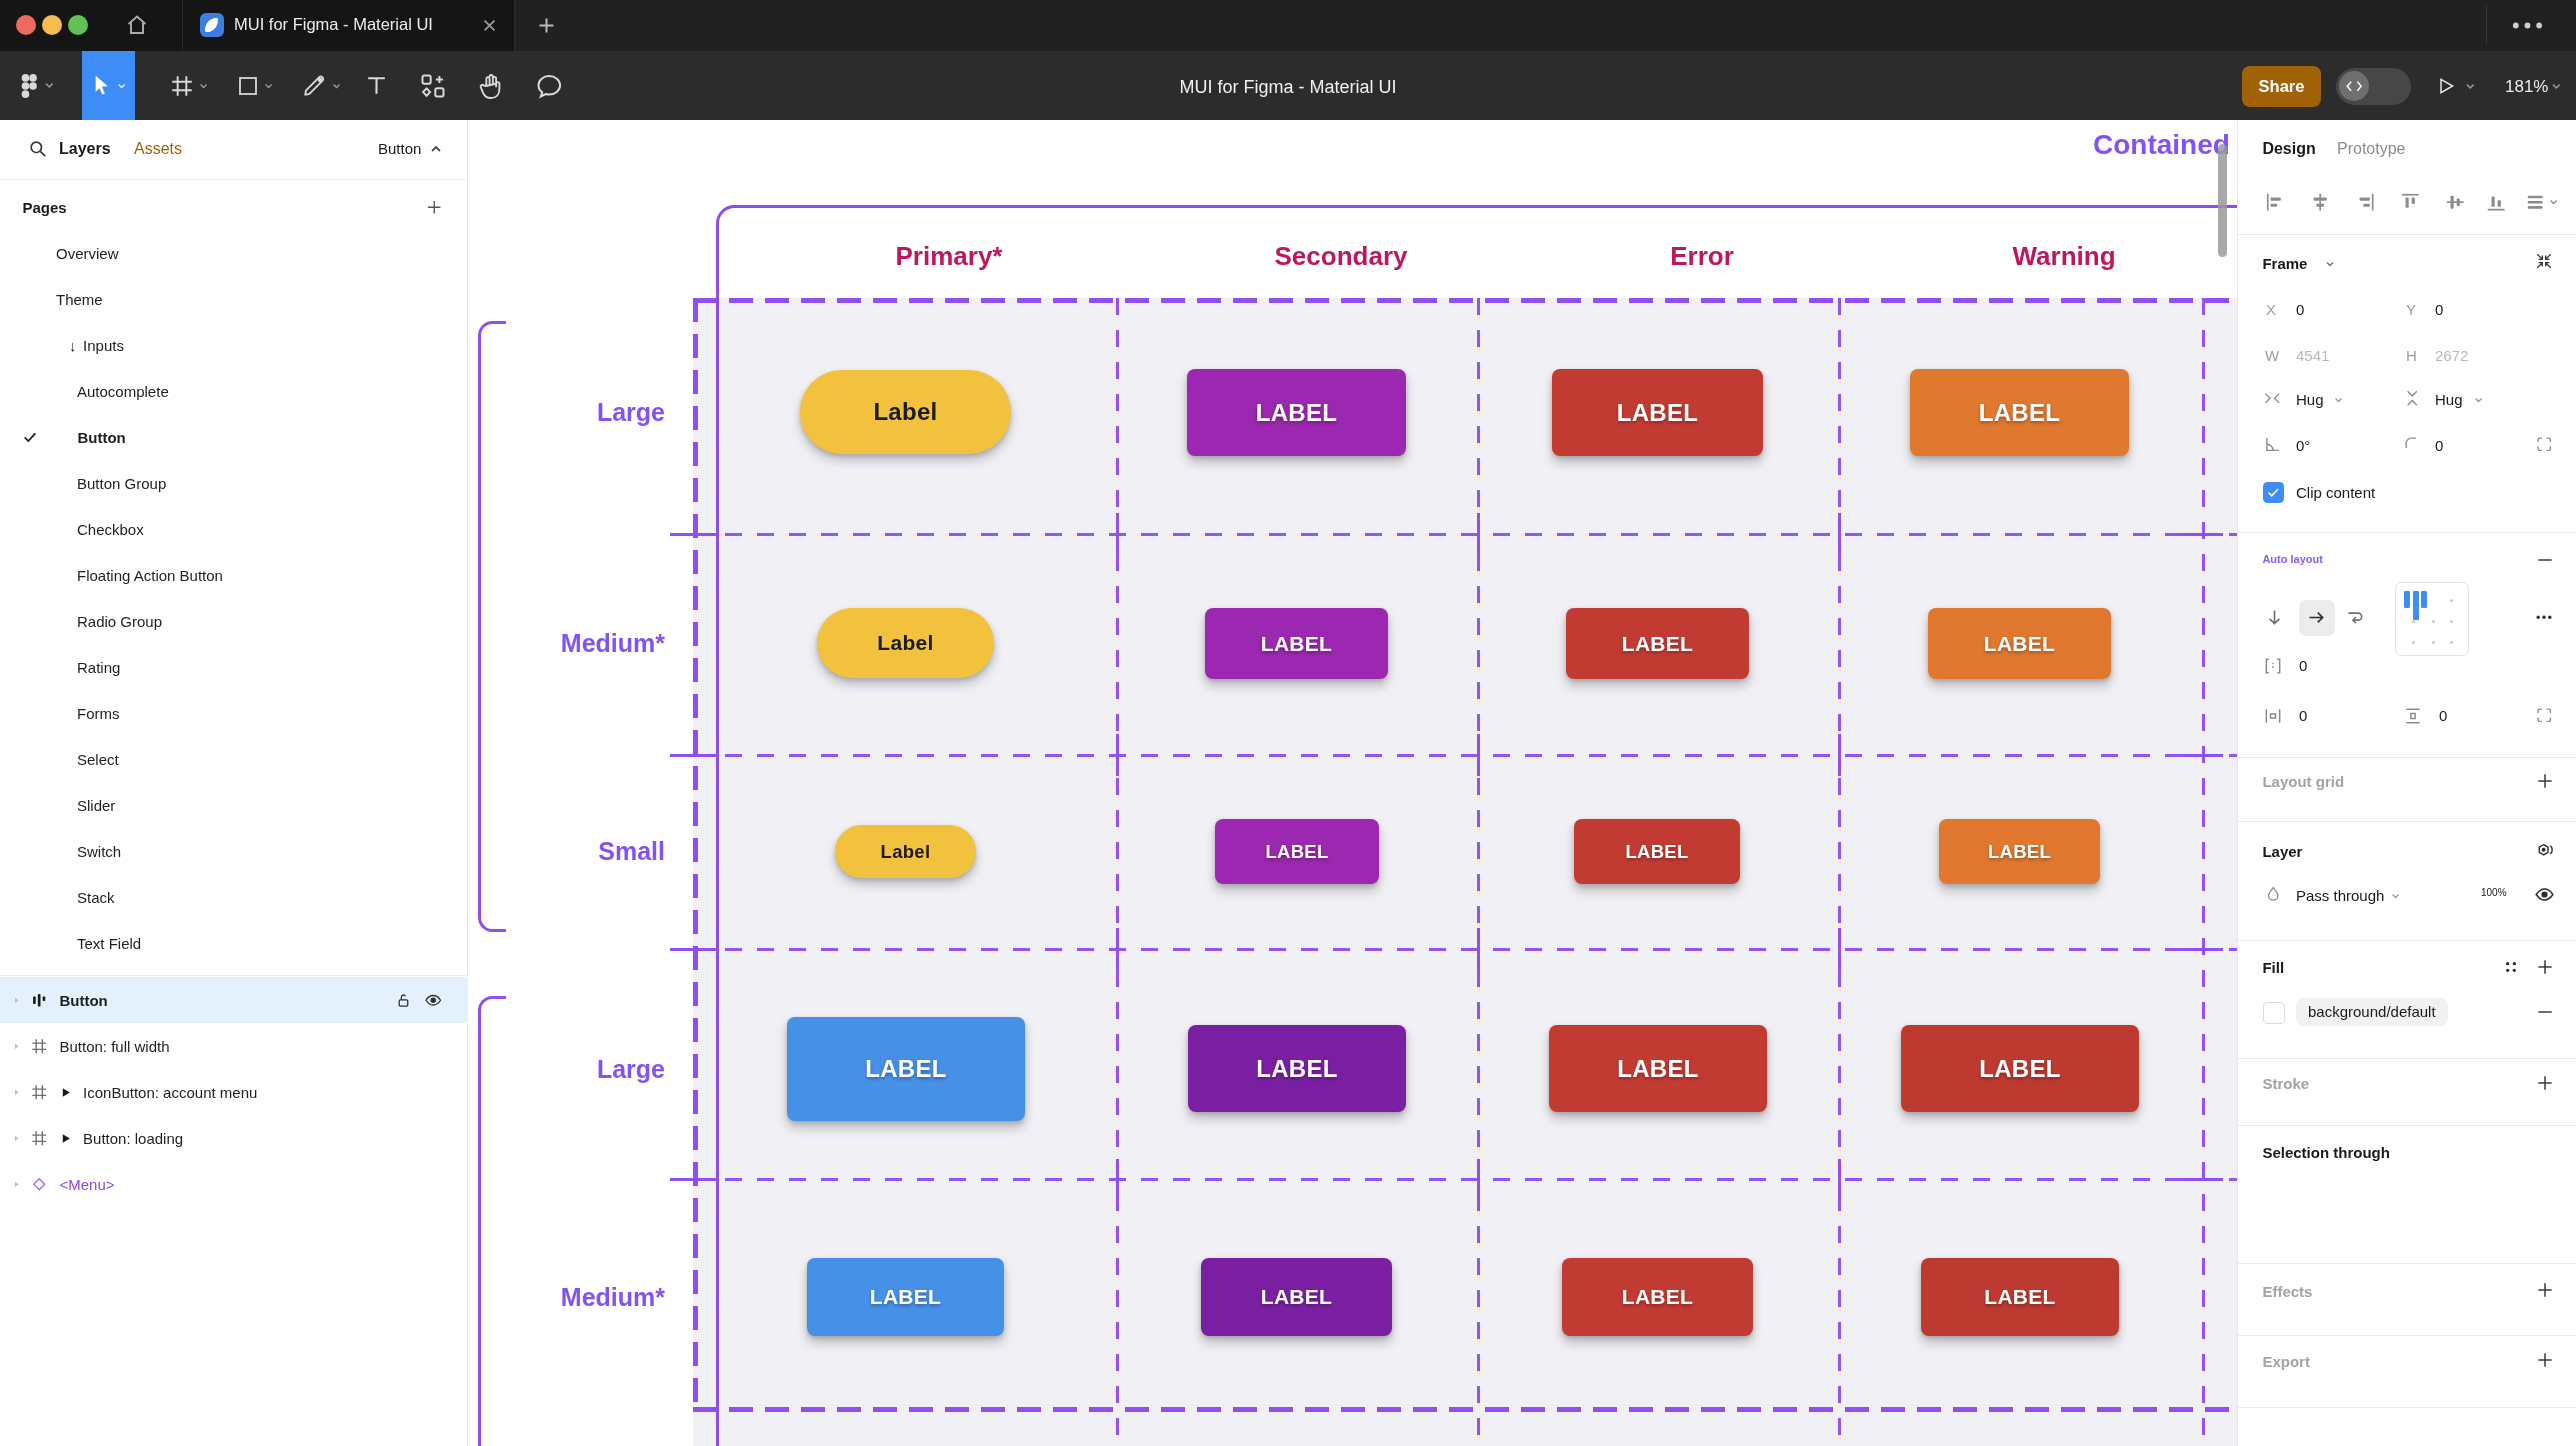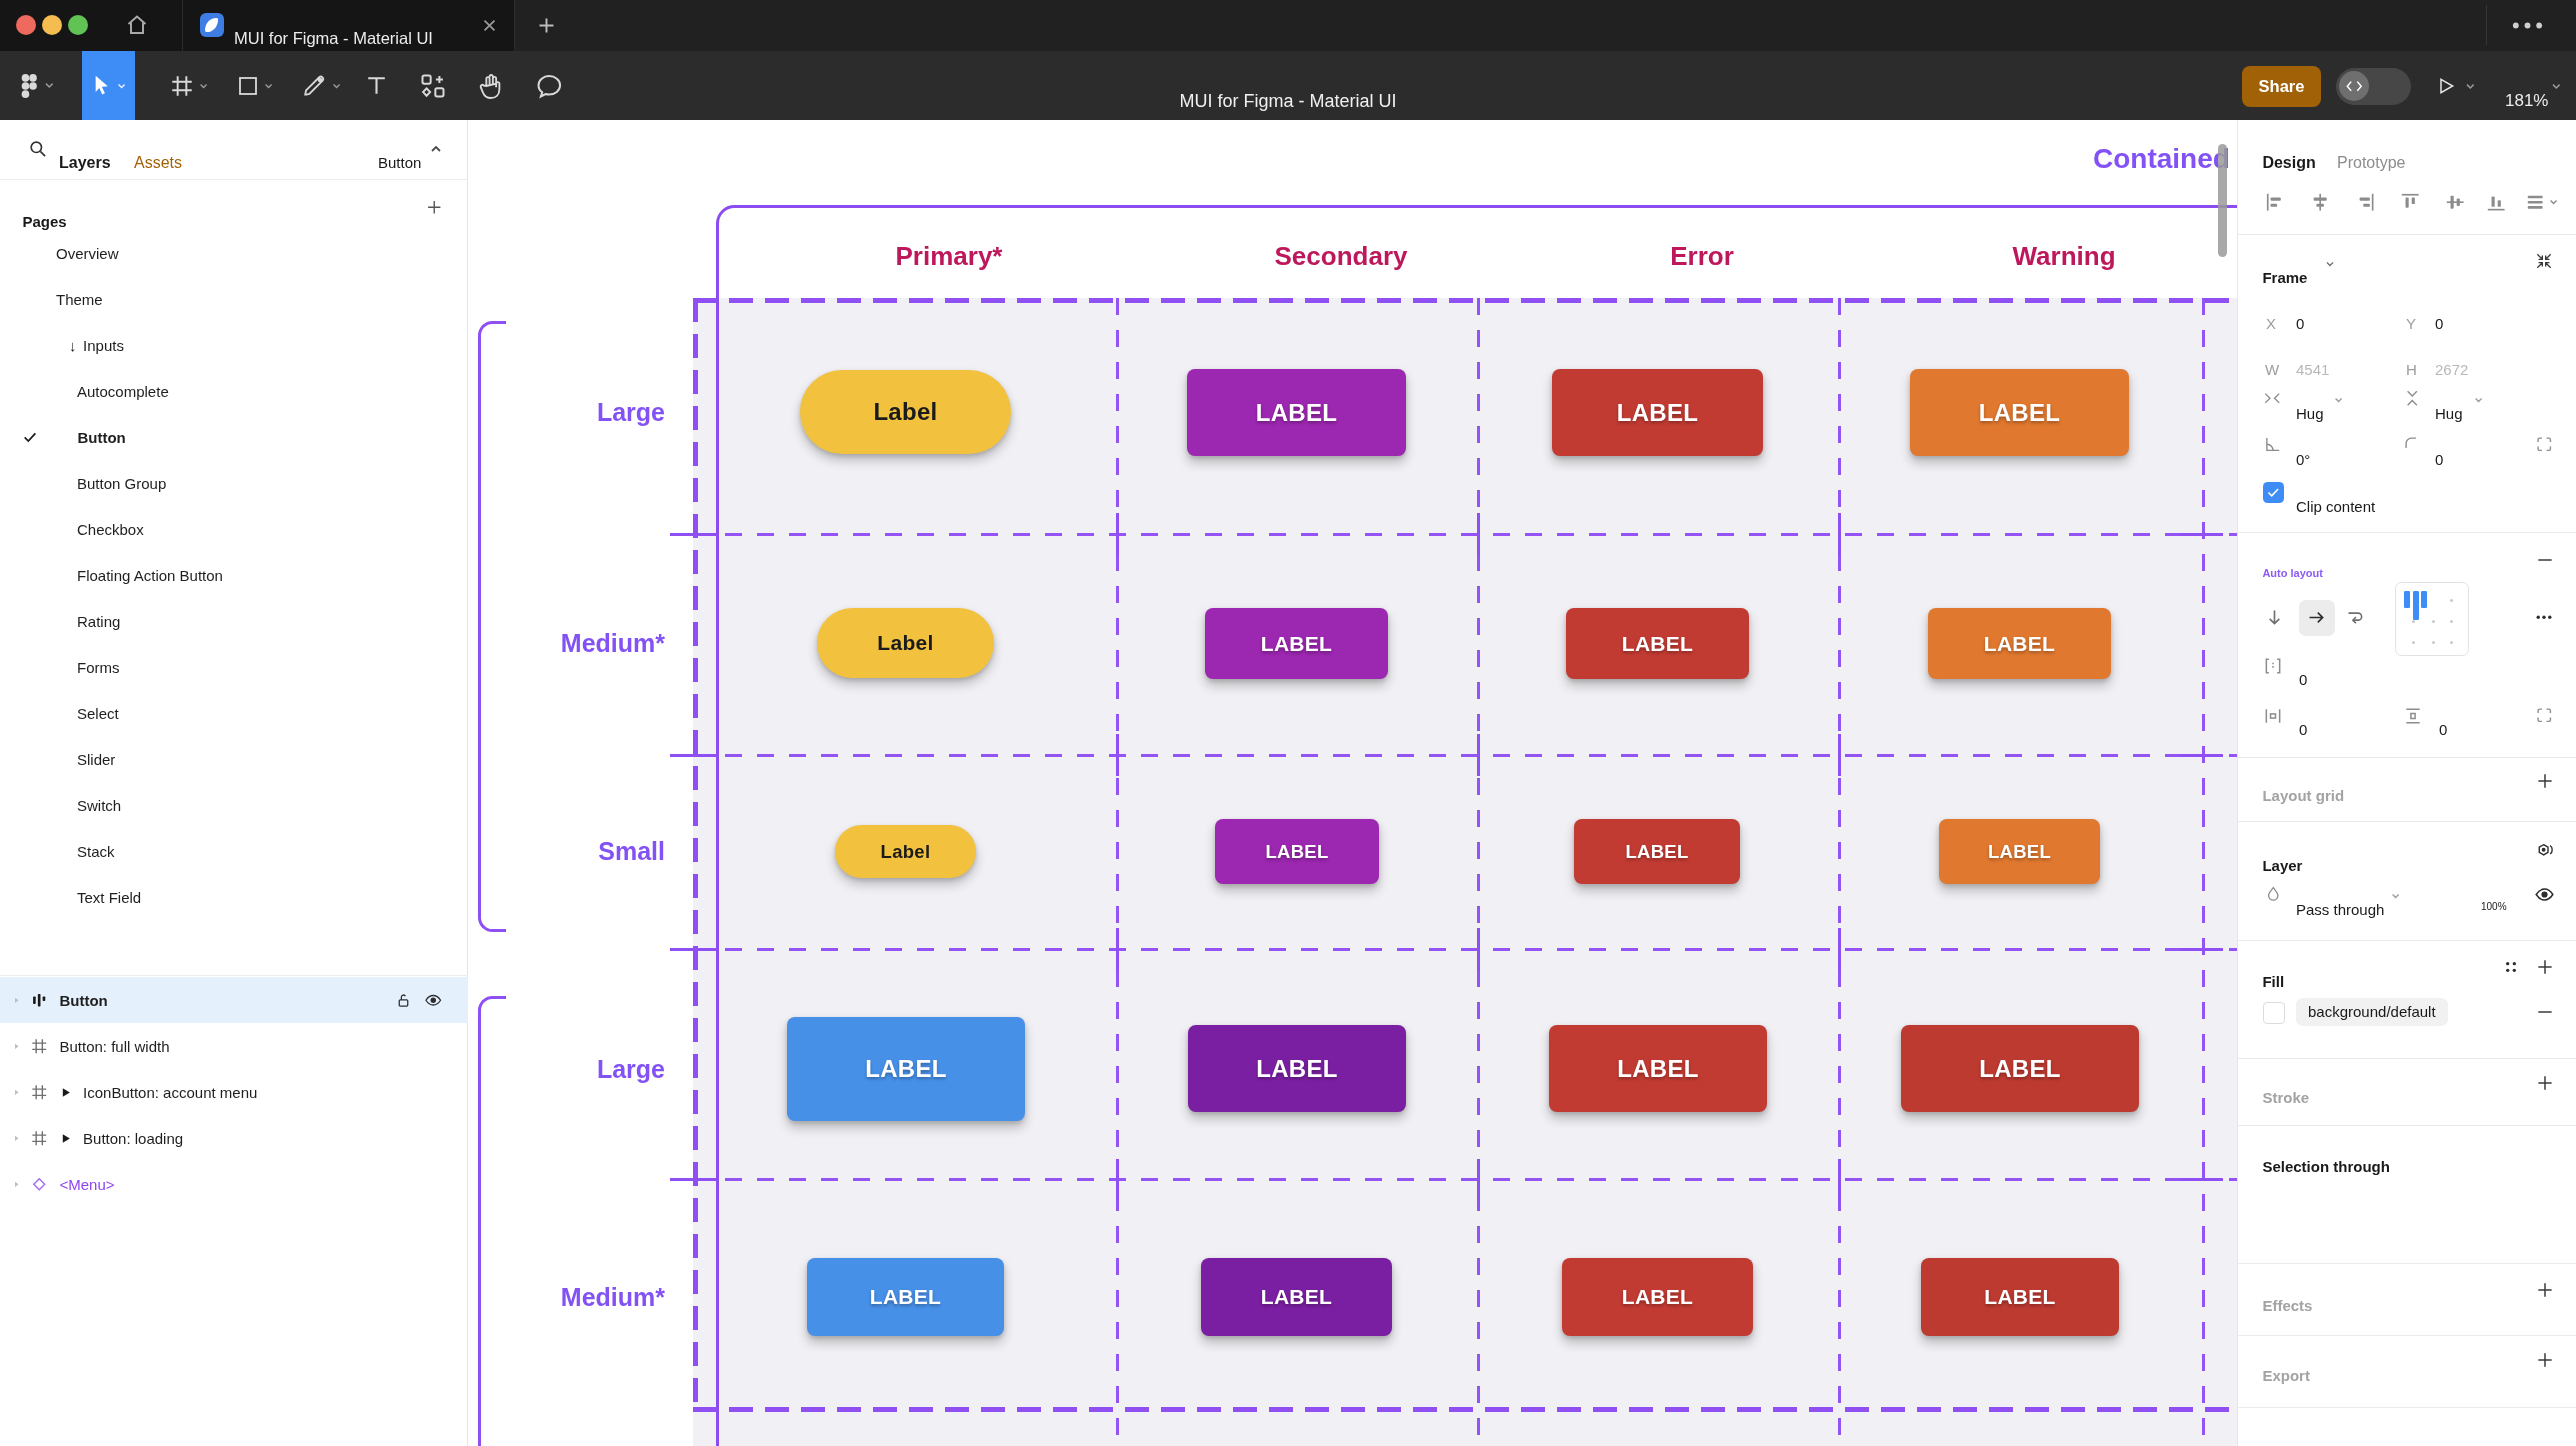--- a/index.html
+++ b/index.html
@@ -1,20 +1,20 @@
 <!DOCTYPE html>
 <html style="font-size:10.6px"><head>
 <meta charset="utf-8">
 <style>
 html,body{margin:0;padding:0;background:#000;}
 *{box-sizing:border-box;}
 #stage{position:relative;width:2576px;height:1446px;overflow:hidden;background:#fff;
   font-family:"Liberation Sans",sans-serif;-webkit-font-smoothing:antialiased;}
 .abs{position:absolute;}
-.t{position:absolute;white-space:nowrap;margin-top:14px;}
+.t{position:absolute;white-space:nowrap;}
 .ic{position:absolute;display:flex;align-items:center;justify-content:center;}
 .ic svg{width:100%;height:100%;display:block;}
 
 #tabbar{position:absolute;left:0;top:0;width:2576px;height:51px;background:#212121;}
 #tabzone{position:absolute;left:0;top:0;width:515px;height:51px;background:#151515;}
 #toolbar{position:absolute;left:0;top:51px;width:2576px;height:69px;background:#2c2c2c;}
 .traffic{position:absolute;top:15px;width:20px;height:20px;border-radius:50%;}
 .toolchip{position:absolute;top:0;height:69px;display:flex;align-items:center;justify-content:center;}
 
 #sidebar{position:absolute;left:0;top:120px;width:468px;height:1326px;background:#fff;border-right:1.3px solid #e4e4e4;}
@@ -324,20 +324,23 @@
         <div class="pgitem">
           <div style="margin-left: 77px;">Button Group</div>
         </div>
         <div class="pgitem">
           <div style="margin-left: 77px;">Checkbox</div>
         </div>
         <div class="pgitem">
           <div style="margin-left: 77px;">Floating Action Button</div>
         </div>
         <div class="pgitem">
+          <div style="margin-left: 77px;">Radio Group</div>
+        </div>
+        <div class="pgitem">
           <div style="margin-left: 77px;">Rating</div>
         </div>
         <div class="pgitem">
           <div style="margin-left: 77px;">Forms</div>
         </div>
         <div class="pgitem">
           <div style="margin-left: 77px;">Select</div>
         </div>
         <div class="pgitem">
           <div style="margin-left: 77px;">Slider</div>

